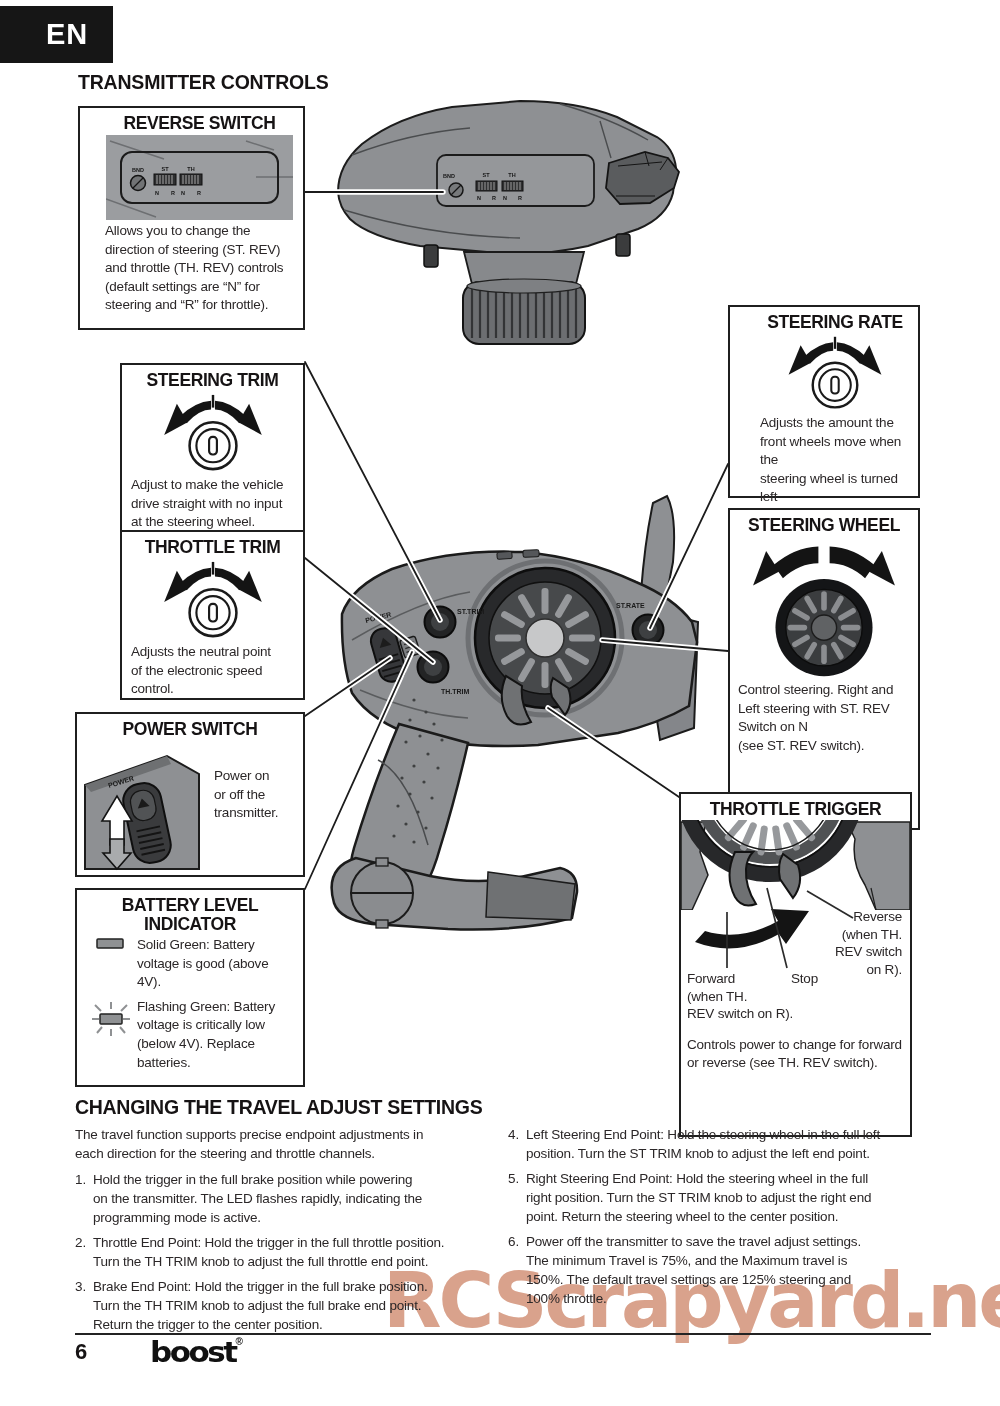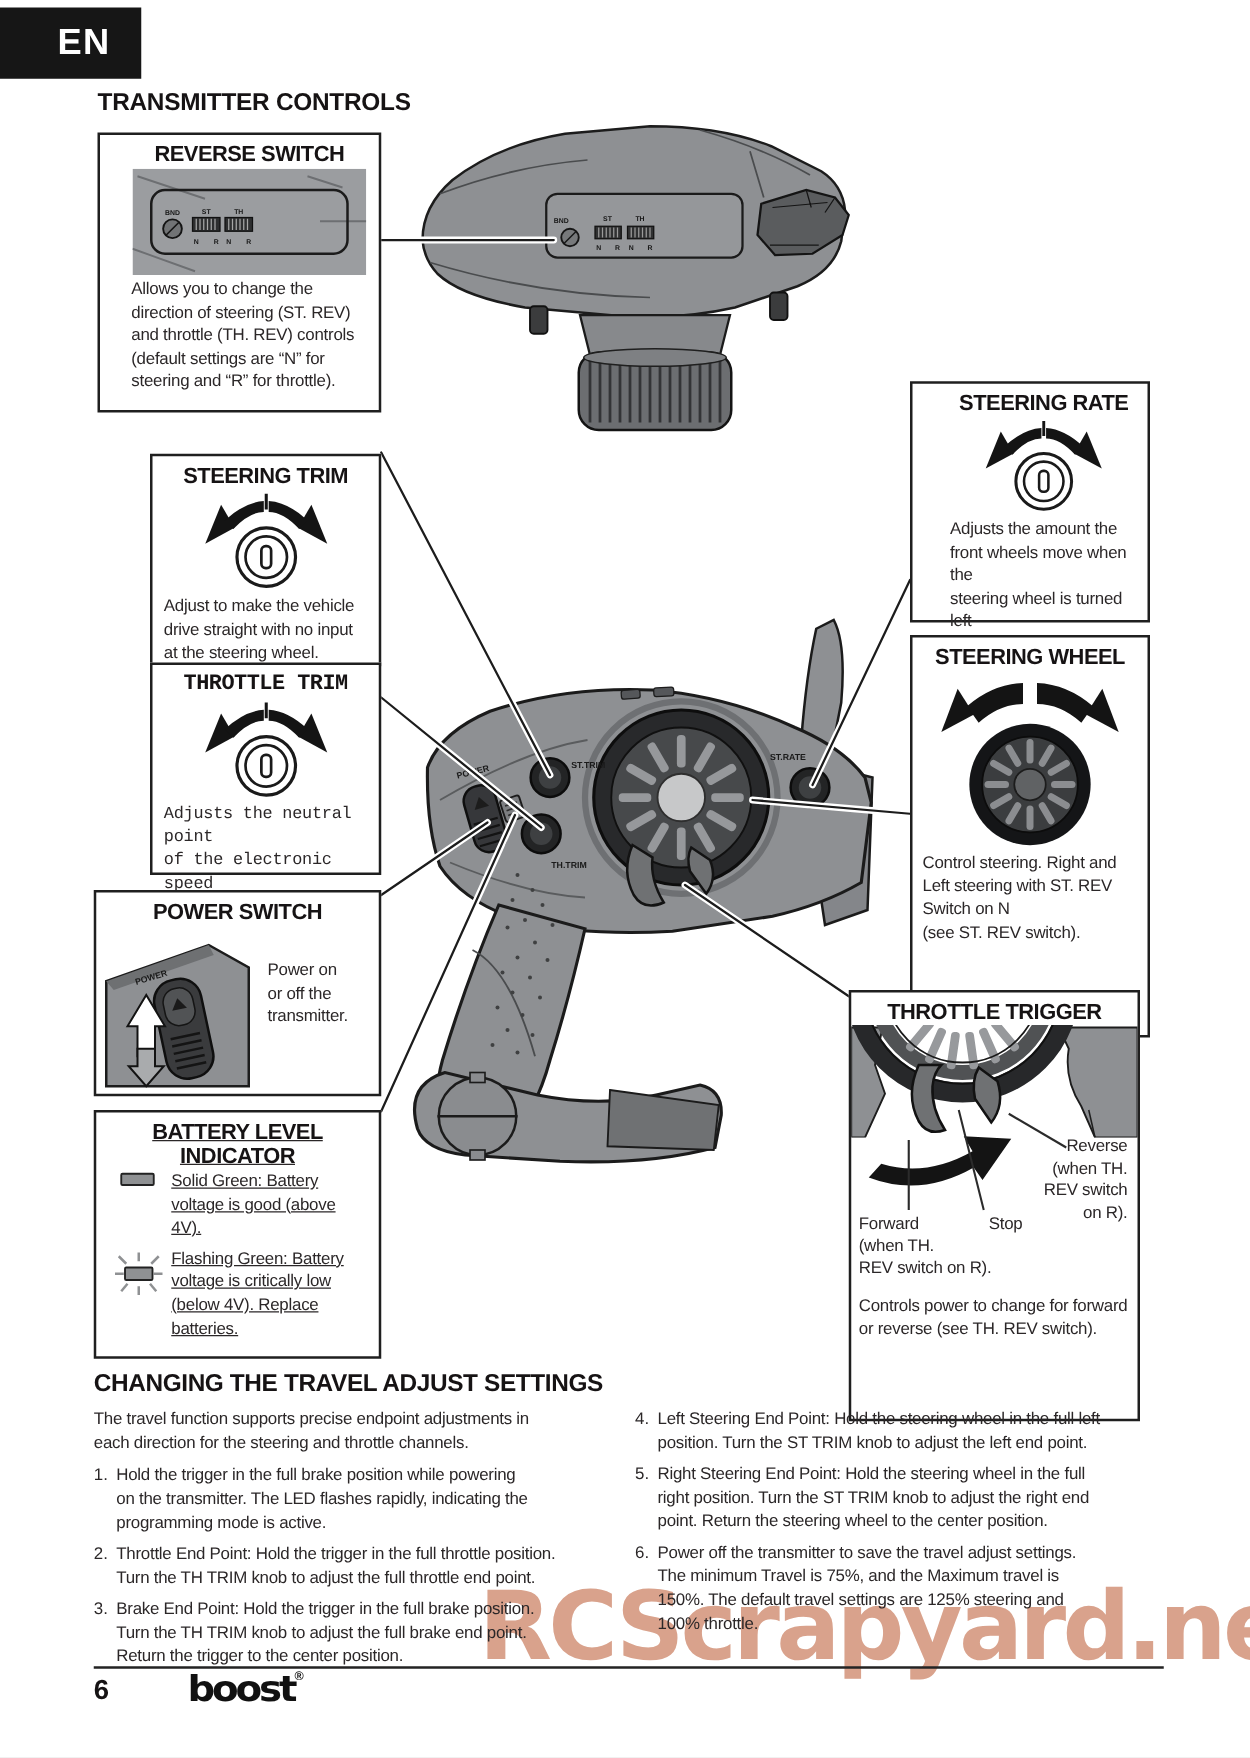--- a/index.html
+++ b/index.html
@@ -254,21 +254,21 @@
   <div class="box" style="left:120px;top:363px;width:185px;height:170px;">
     <h3>STEERING TRIM</h3>
     <svg class="icon-svg" width="118" height="82" viewBox="0 0 120 84">
         <use href="#knob-icon"></use>
       </svg>
     <div class="body-text pad">Adjust to make the vehicle
 drive straight with no input
 at the steering wheel.</div>
   </div>
 
-  <div class="box" style="left:120px;top:530px;width:185px;height:170px;font-family:Liberation Mono, monospace;">
+  <div class="box" style="left:120px;top:530px;width:185px;height:170px;">
     <h3>THROTTLE TRIM</h3>
     <svg class="icon-svg" width="118" height="82" viewBox="0 0 120 84">
         <use href="#knob-icon"></use>
       </svg>
     <div class="body-text pad">Adjusts the neutral point
 of the electronic speed
 control.</div>
   </div>
 
   <div class="box" style="left:75px;top:712px;width:230px;height:165px;">
@@ -286,21 +286,21 @@
         </g>
         <path d="M23 80 L38 55 L53 80 L45 80 L45 104 L31 104 L31 80 Z" fill="#ffffff" stroke="#131313" stroke-width="1.6"></path>
         <path d="M31 98 L45 98 L45 112 L52 112 L38 128 L24 112 L31 112 Z" fill="#a9abad" stroke="#131313" stroke-width="1.6"></path>
       </svg>
       <div class="body-text" style="margin-left:8px;margin-top:26px;">Power on
 or off the
 transmitter.</div>
     </div>
   </div>
 
-  <div class="box" style="left:75px;top:888px;width:230px;height:199px;text-decoration:underline;">
+  <div class="box" style="left:75px;top:888px;width:230px;height:199px;">
     <h3 style="white-space:pre-line;">BATTERY LEVEL
 INDICATOR</h3>
     <div class="batt-row">
       <div class="batt-ic">
         <svg width="34" height="16" viewBox="0 0 34 16">
           <rect x="3" y="3" width="26" height="9" rx="1" fill="#8f9193" stroke="#222" stroke-width="1.5"></rect>
         </svg>
       </div>
       <div class="body-text">Solid Green: Battery
 voltage is good (above

